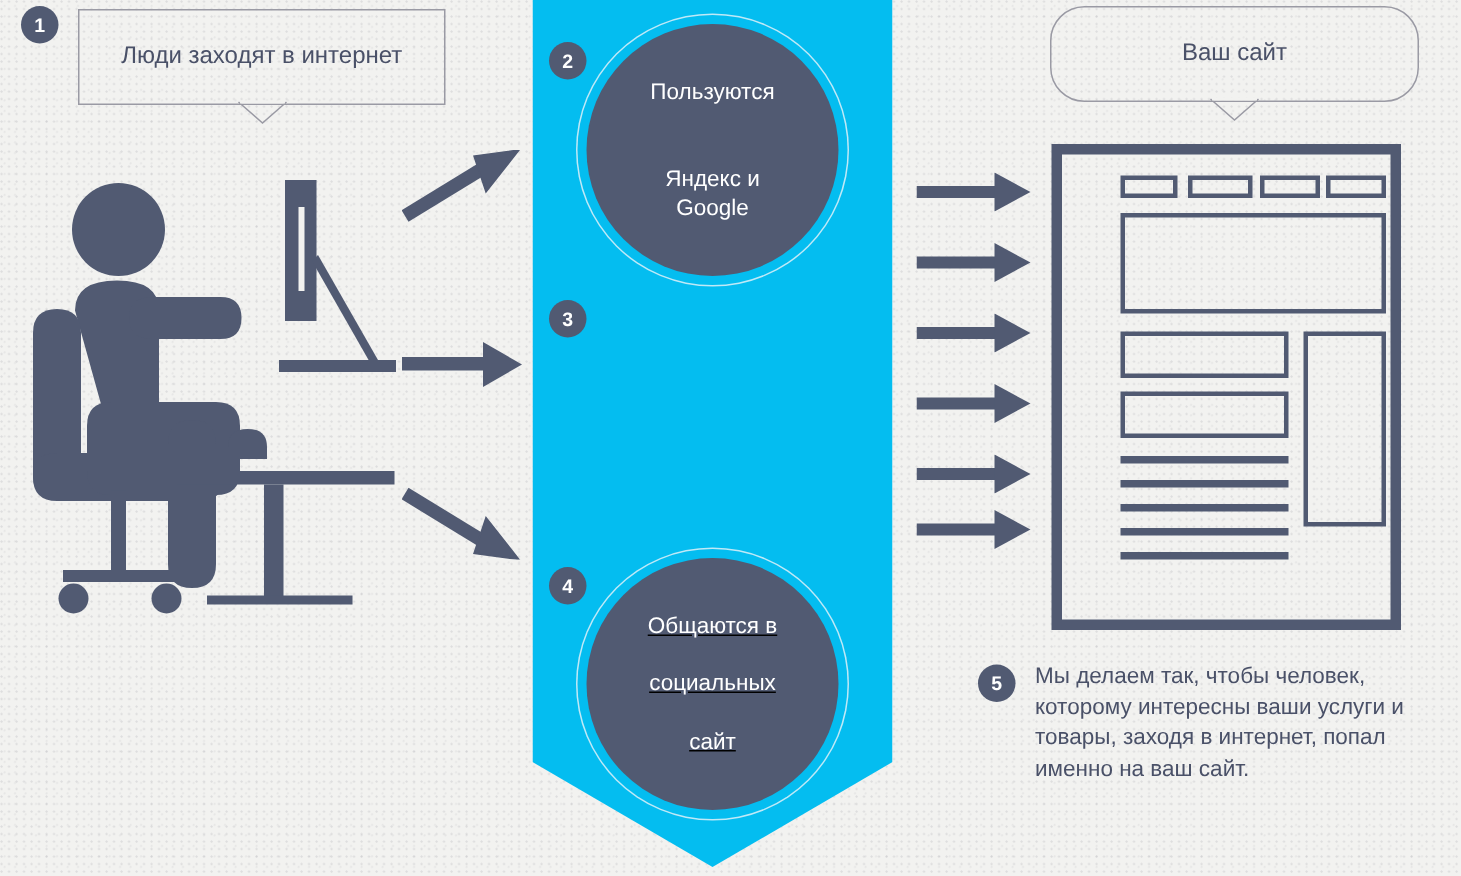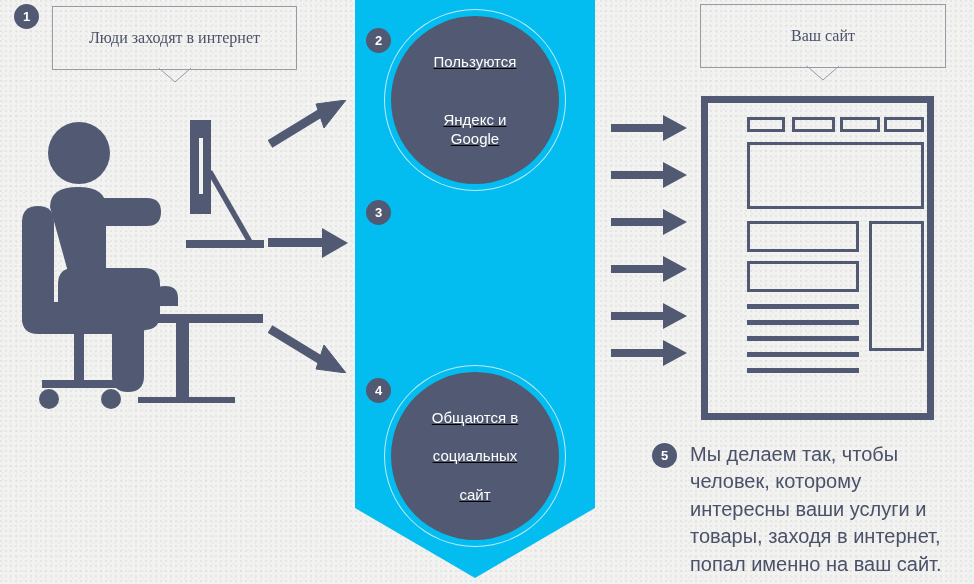--- a/index.html
+++ b/index.html
@@ -34,21 +34,20 @@
   }
 
   .bubble{
     position:absolute;
     border:1px solid #9a9aa4;
     background:transparent;
     display:flex;align-items:center;justify-content:center;
     color:#4a5168;
     font-size:16px;
     z-index:20;
-    font-family:Liberation Serif, serif;
   }
   .bubble .tail{
     position:absolute;
     bottom:-14px;left:50%;margin-left:-16px;
     width:32px;height:15px;
     overflow:visible;
   }
 
   
   #band{
@@ -105,21 +104,21 @@
     height:5px;
     background:#515a72;
   }
 
   
   #note{
     position:absolute;
     left:690px;top:441px;
     width:266px;
     color:#4a5168;
-    font-size:20px;
+    font-size:15px;
     line-height:1.37;
     z-index:20;
   }
 
   
   #person{position:absolute;left:12px;top:112px;z-index:15;}
 </style>
 </head>
 <body>
 
@@ -192,21 +191,21 @@
     <g fill="#515a72" stroke="#515a72">
       <path d="M2 4 L56 37" stroke-width="9" stroke-linecap="butt" fill="none"></path>
       <path d="M78 48 L48 44 L56 20 z"></path>
     </g>
   </svg>
 
   <svg id="band" viewBox="0 0 240 584" preserveAspectRatio="none">
     <path d="M0 0 L240 0 L240 508 L120 578 L0 508 z" fill="#04bdf0"></path>
   </svg>
 
-  <div class="circle" style="left:475px;top:16px;margin-left:-84px;text-decoration:underline;">
+  <div class="circle" style="left:475px;top:16px;margin-left:-84px;">
     <span>
       <span>Пользуются</span><br>
       <br>
       <span>Яндекс и Google</span>
     </span>
   </div>
 
 
   <div class="circle" style="left:475px;top:372px;margin-left:-84px;text-decoration:underline;">
     <span>
@@ -250,21 +249,21 @@
         <path d="M52 0 L76 13 L52 26 z"></path>
       </g>
   </svg>
   <svg class="arrow" style="left:611px;top:340px;" width="78" height="26" viewBox="0 0 78 26">
     <g fill="#515a72">
         <rect x="0" y="9" width="56" height="8"></rect>
         <path d="M52 0 L76 13 L52 26 z"></path>
       </g>
   </svg>
 
-  <div class="bubble" style="left:700px;top:4px;width:244px;height:62px;">
+  <div class="bubble" style="left:700px;top:4px;width:244px;height:62px;border-radius:23px;">
     <span>Ваш сайт</span>
     <svg class="tail" viewBox="0 0 32 15">
       <path d="M0 0 L16 14 L32 0" fill="none" stroke="#9a9aa4" stroke-width="1"></path>
       <path d="M1 0 L31 0" stroke="#f2f2f0" stroke-width="2"></path>
     </svg>
   </div>
 
   <div id="site">
     <div class="inner">
       <div class="nav-box" style="left:33px;width:38px;"></div>

